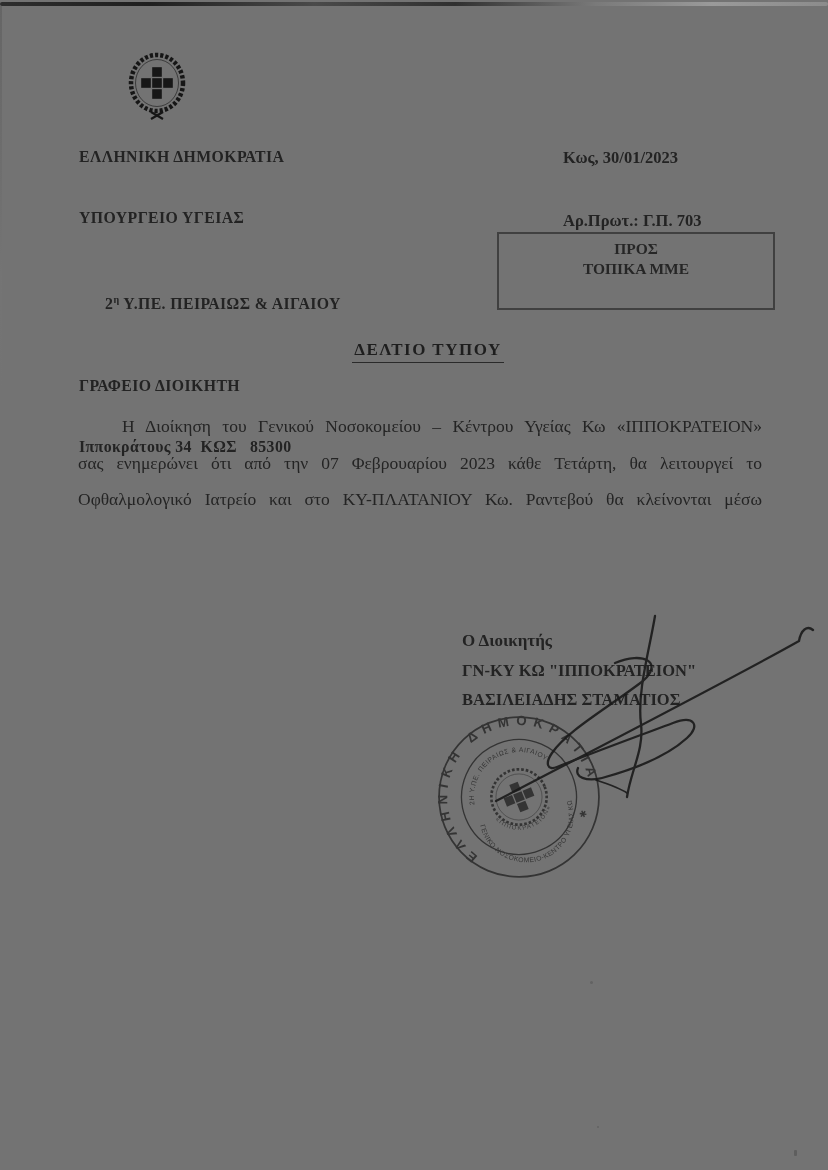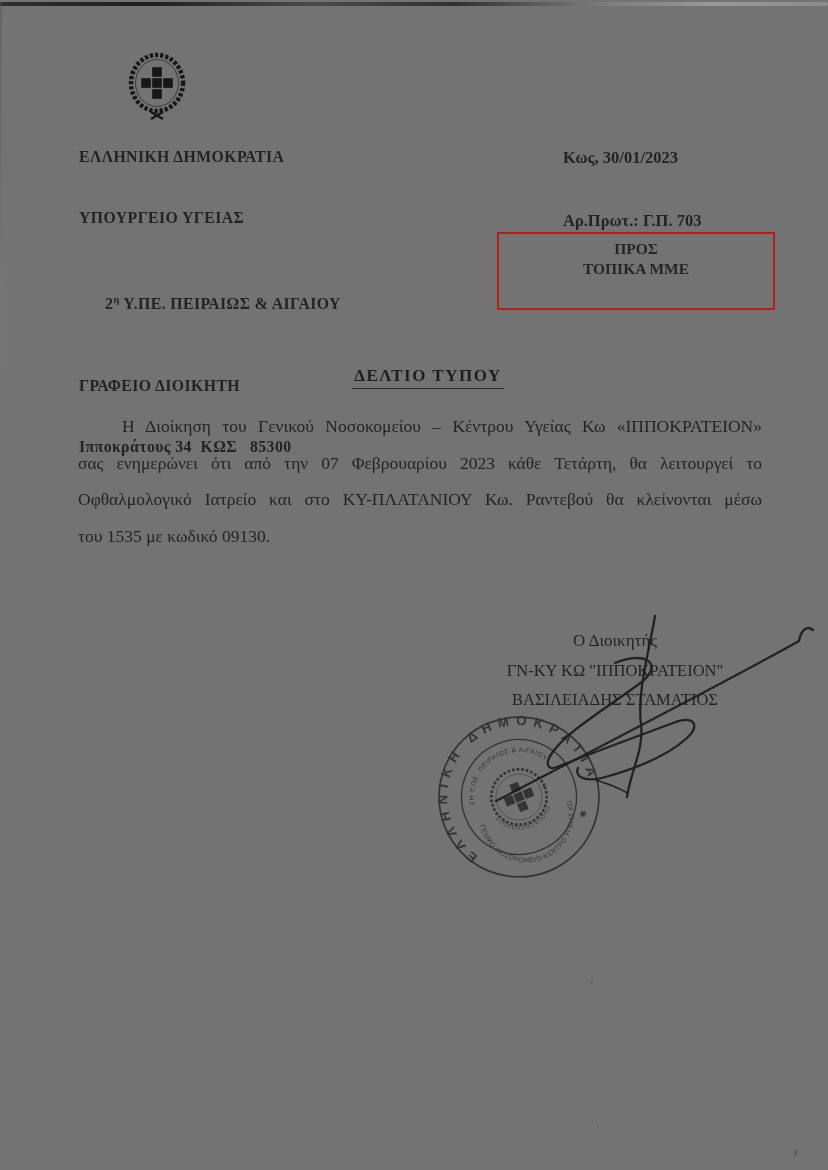--- a/index.html
+++ b/index.html
@@ -37,44 +37,44 @@
   .phone-icon{font-size:14px;}
   .header-line.email{font-weight:600;letter-spacing:.3px;}
   
   .meta-block{
     position:absolute;left:563px;top:105px;
     font-size:16.5px;line-height:21px;font-weight:600;color:#232323;white-space:pre;
   }
   
   .recipient-box{
     position:absolute;left:497px;top:232px;width:278px;height:78px;
-    border:2px solid #b91c1c;box-sizing:border-box;
+    border:2px solid #404040;box-sizing:border-box;
     text-align:center;padding-top:5px;
     font-size:15.5px;line-height:20px;font-weight:600;color:#262626;
   }
   
   .press-title{
-    position:absolute;left:328px;top:366px;width:200px;
+    position:absolute;left:328px;top:340px;width:200px;
     text-align:center;font-size:17px;letter-spacing:1.5px;font-weight:600;
   }
   .press-title .inner{
     display:inline-block;border-bottom:1.6px solid #2a2a2a;padding:0 2px 2px 2px;
   }
   
   .body-paragraph{
     position:absolute;left:78px;top:408px;width:684px;
     font-size:17.5px;line-height:36.5px;color:#242424;
   }
   .body-line{text-align:justify;text-align-last:justify;}
   .body-line.first{text-indent:44px;}
   .body-line.last{text-align-last:left;}
   
   .signature-block{
     position:absolute;left:462px;top:626px;width:306px;
-    text-align:center;font-size:16.5px;line-height:29.5px;font-weight:400;color:#232323;
+    text-align:left;font-size:16.5px;line-height:29.5px;font-weight:700;color:#232323;
   }
   .signature-block .role{font-size:17px;}
   
   .stamp{
     position:absolute;left:437px;top:715px;width:164px;height:164px;
     transform:rotate(-22deg);
     opacity:.88;
   }
   .stamp text{font-family:"Liberation Sans",sans-serif;fill:#2c2c2c;}
   .stamp .t-outer{font-size:13px;letter-spacing:6.2px;font-weight:bold;}
@@ -132,21 +132,20 @@
   </div>
 
   <div class="press-title">
     <span class="inner">ΔΕΛΤΙΟ ΤΥΠΟΥ</span>
   </div>
 
   <div class="body-paragraph">
     <div class="body-line first">Η Διοίκηση του Γενικού Νοσοκομείου – Κέντρου Υγείας Κω «ΙΠΠΟΚΡΑΤΕΙΟΝ»</div>
     <div class="body-line">σας ενημερώνει ότι από την 07 Φεβρουαρίου 2023 κάθε Τετάρτη, θα λειτουργεί το</div>
     <div class="body-line">Οφθαλμολογικό Ιατρείο και στο ΚΥ-ΠΛΑΤΑΝΙΟΥ Κω. Ραντεβού θα κλείνονται μέσω</div>
-    <div class="body-line last">του 1535 με κωδικό 09130.</div>
   </div>
 
   <div class="signature-block">
     <div class="role">Ο Διοικητής</div>
     <div>ΓΝ-ΚΥ ΚΩ "ΙΠΠΟΚΡΑΤΕΙΟΝ"</div>
     <div>ΒΑΣΙΛΕΙΑΔΗΣ ΣΤΑΜΑΤΙΟΣ</div>
   </div>
 
   <div class="stamp">
     <svg viewBox="0 0 160 160" width="164" height="164">

